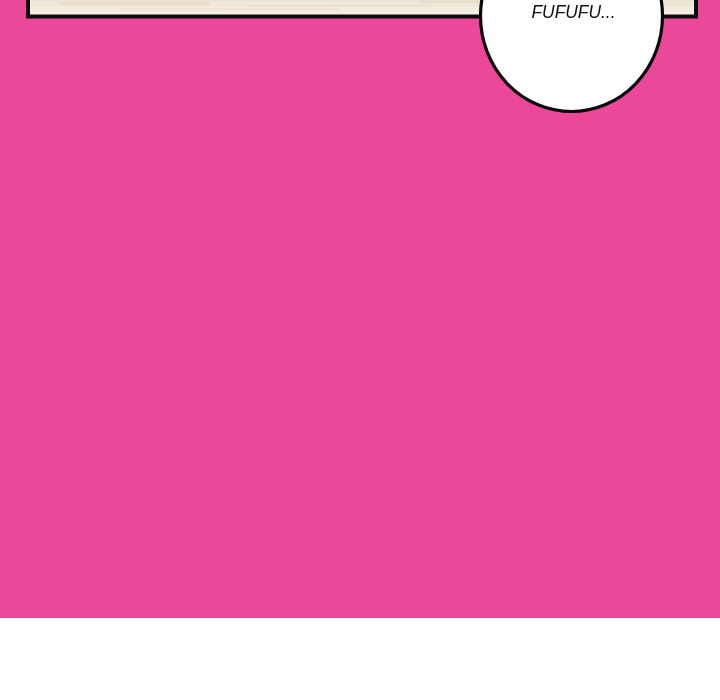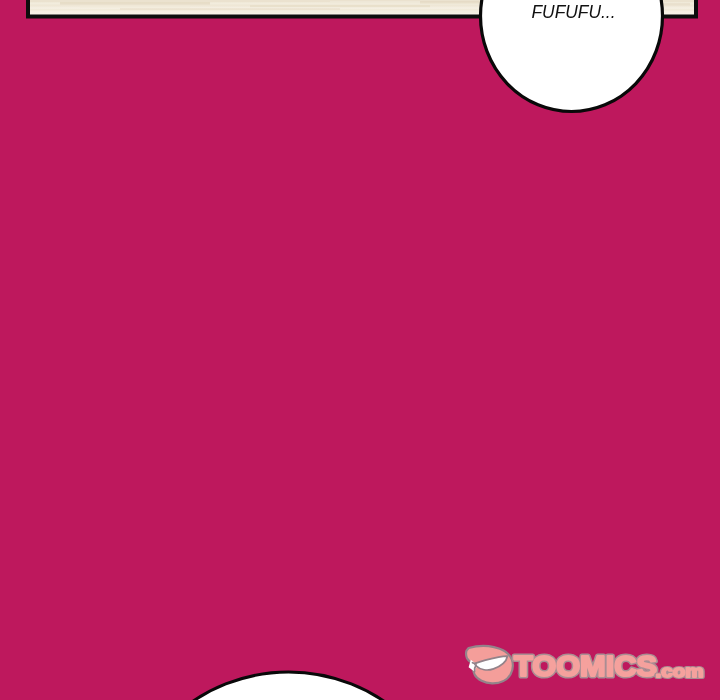--- a/index.html
+++ b/index.html
@@ -1,16 +1,16 @@
 <!DOCTYPE html>
 <html><head>
 <meta charset="utf-8">
 <style>
   html,body{margin:0;padding:0;background:#ffffff;}
-  #page{position:relative;width:720px;height:700px;overflow:hidden;background:#be185d;
+  #page{position:relative;width:720px;height:618px;overflow:hidden;background:#ec4899;
         font-family:"Liberation Sans", sans-serif;}
 </style>
 </head>
 <body>
 <div id="page">
 <svg width="720" height="700" viewBox="0 0 720 700" xmlns="http://www.w3.org/2000/svg">
 
   <g>
     <defs>
       <linearGradient id="wood" x1="0" y1="0" x2="0" y2="1">

